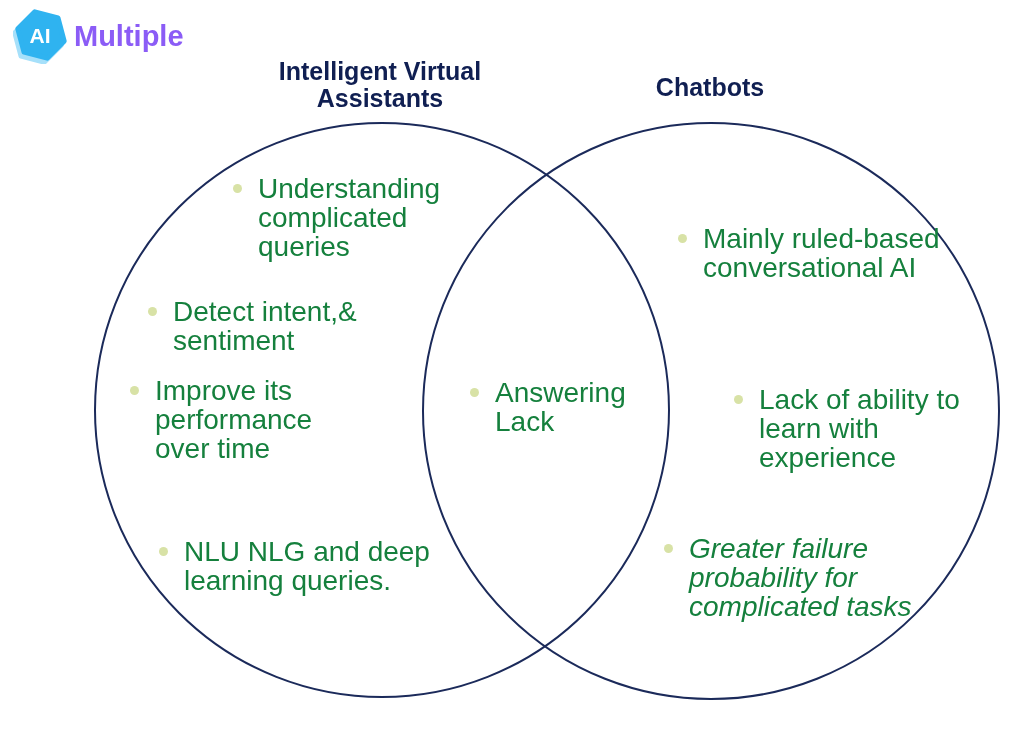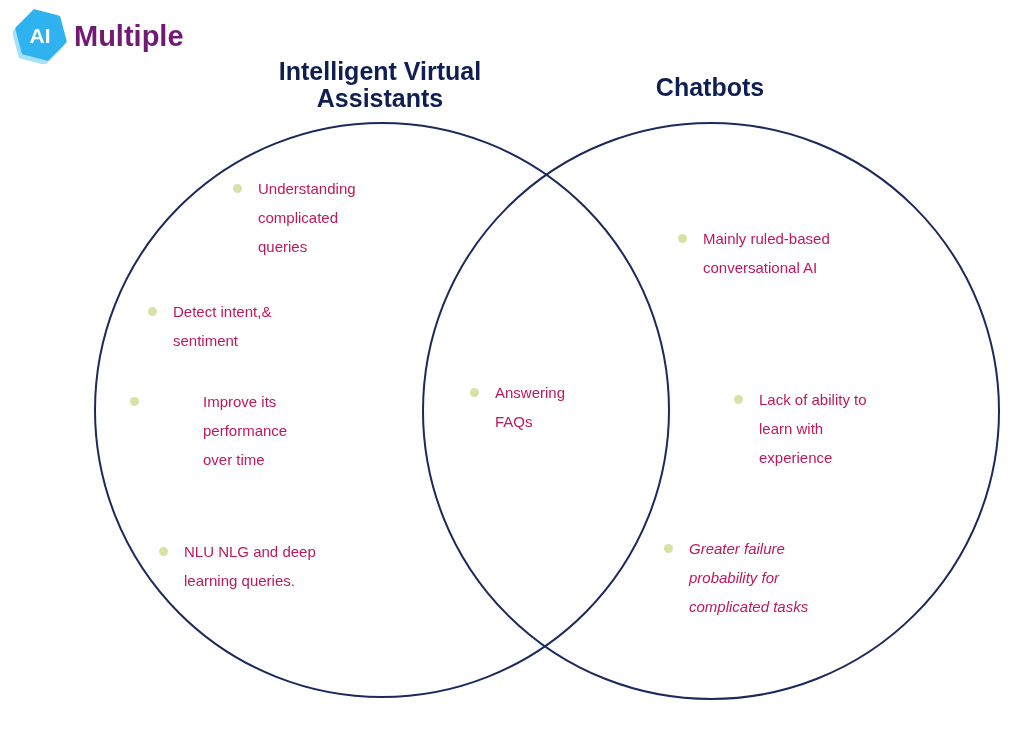--- a/index.html
+++ b/index.html
@@ -10,21 +10,21 @@
     background:#ffffff;
     overflow:hidden;
     font-family:"Liberation Sans", sans-serif;
     color:#16265c;
   }
 
   
   .logo { position:absolute; left:13px; top:6px; display:flex; align-items:center; }
   .logo-hex-wrap { position:relative; width:56px; height:58px; }
   .logo-brand {
-    font-size:29px; font-weight:bold; color:#701a75;
+    font-size:29px; font-weight:bold; color:#8b5cf6;
     margin-left:5px; margin-top:2px; letter-spacing:0px;
   }
 
   
   .circle {
     position:absolute; border:2px solid #1b2a5a; border-radius:50%;
     background:transparent;
   }
   .circle-left  { left:94px;  top:122px; width:576px; height:576px; }
   .circle-right { left:422px; top:122px; width:578px; height:578px; }
@@ -37,26 +37,26 @@
   .title-left  { left:230px; top:58px; width:300px; }
   .title-right { left:560px; top:74px; width:300px; }
 
   
   .item { position:absolute; display:flex; align-items:flex-start; }
   .bullet {
     flex:0 0 auto; width:9px; height:9px; border-radius:50%;
     background:#d8e2a6; margin-top:10px; margin-right:16px;
   }
   .item-text {
-    font-size:15px; line-height:29px; color:#be185d; white-space:pre-line;
+    font-size:28px; line-height:29px; color:#15803d; white-space:pre-line;
   }
 
   #item-l1 { left:233px; top:174px; }
   #item-l2 { left:148px; top:297px; }
-  #item-l3 { left:130px; top:387px;gap:48px; }
+  #item-l3 { left:130px; top:376px; }
   #item-l4 { left:159px; top:537px; }
   #item-m1 { left:470px; top:378px; }
   #item-r1 { left:678px; top:224px;justify-content:space-between; }
   #item-r2 { left:734px; top:361px;margin-top:24px; }
   #item-r3 { left:664px; top:534px;font-style:italic; }
 </style>
 </head>
 <body>
 
 <div class="stage">
@@ -100,21 +100,21 @@
   </div>
   <div class="item" id="item-l4">
     <span class="bullet"></span>
     <span class="item-text">NLU NLG and deep
 learning queries.</span>
   </div>
 
   <div class="item" id="item-m1">
     <span class="bullet"></span>
     <span class="item-text">Answering
-FAQs</span>
+Lack</span>
   </div>
 
   <div class="item" id="item-r1">
     <span class="bullet"></span>
     <span class="item-text">Mainly ruled-based
 conversational AI</span>
   </div>
   <div class="item" id="item-r2">
     <span class="bullet"></span>
     <span class="item-text">Lack of ability to

